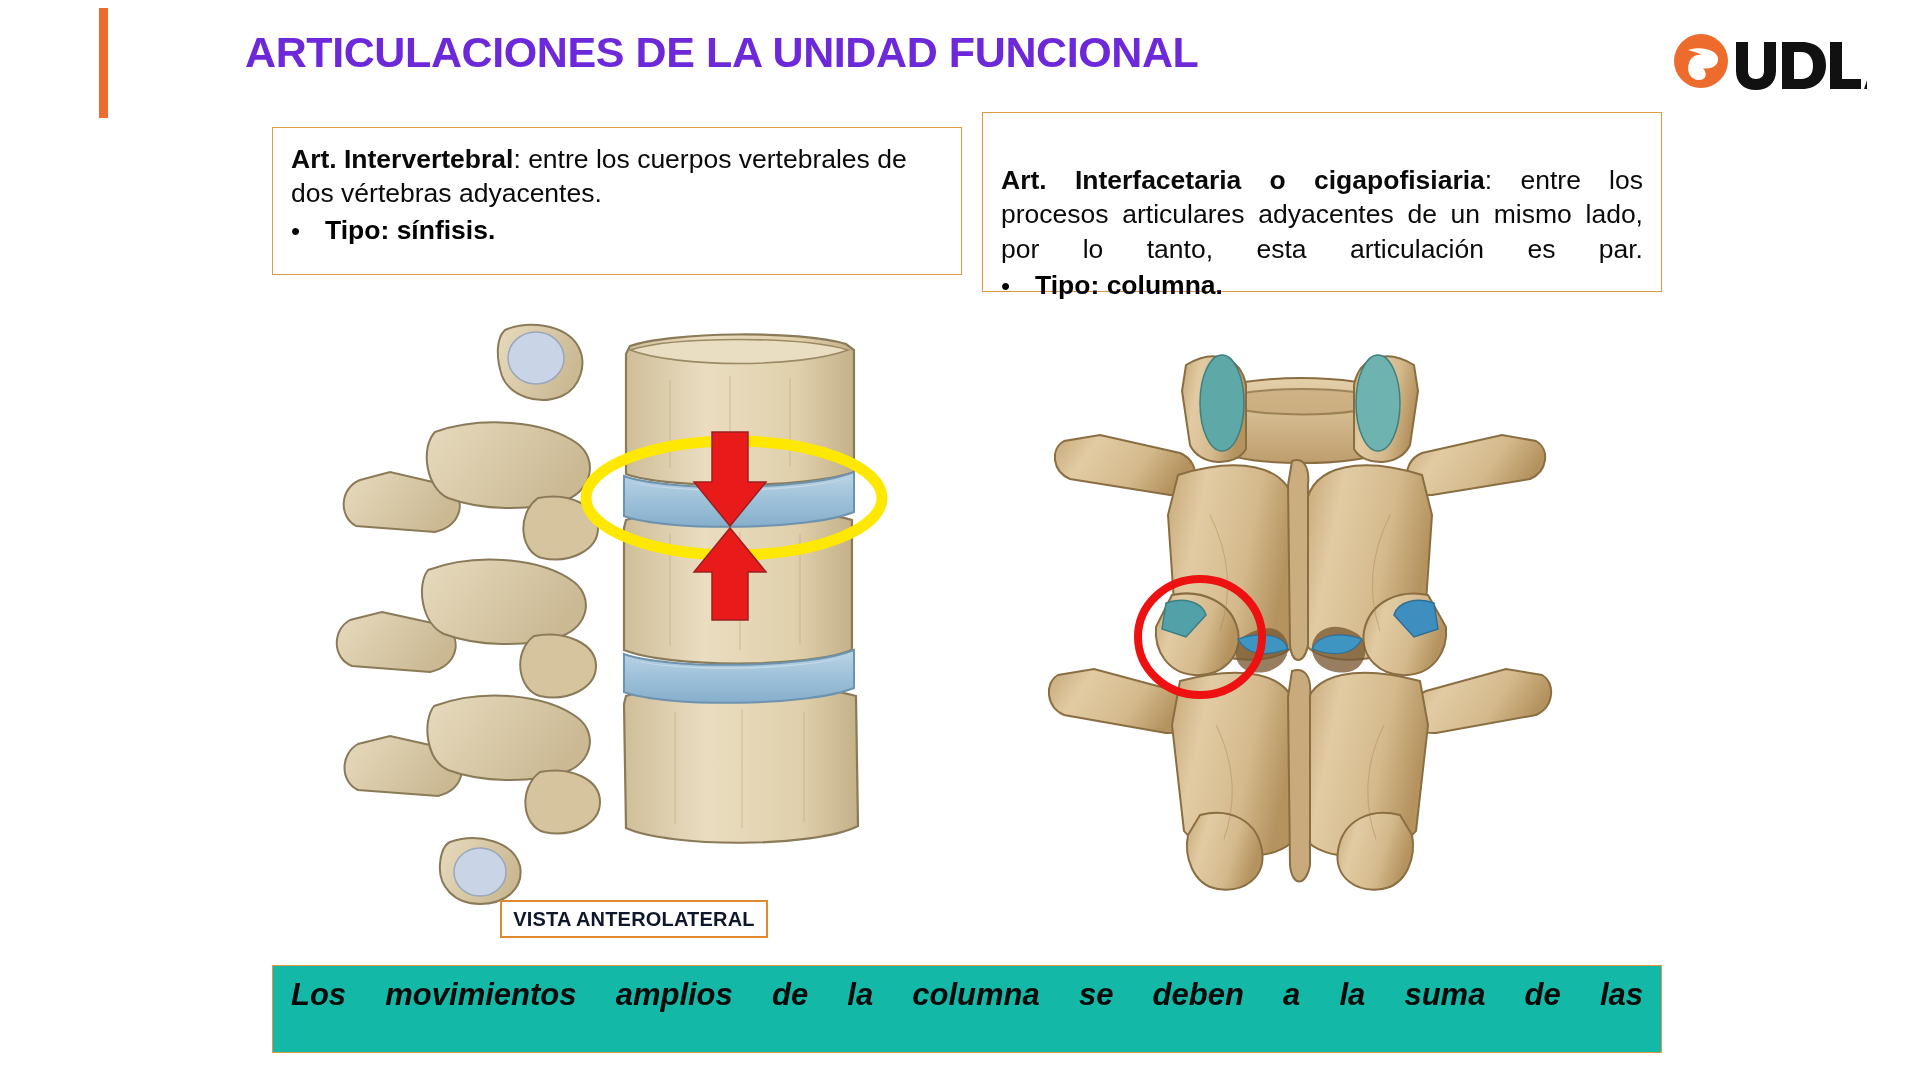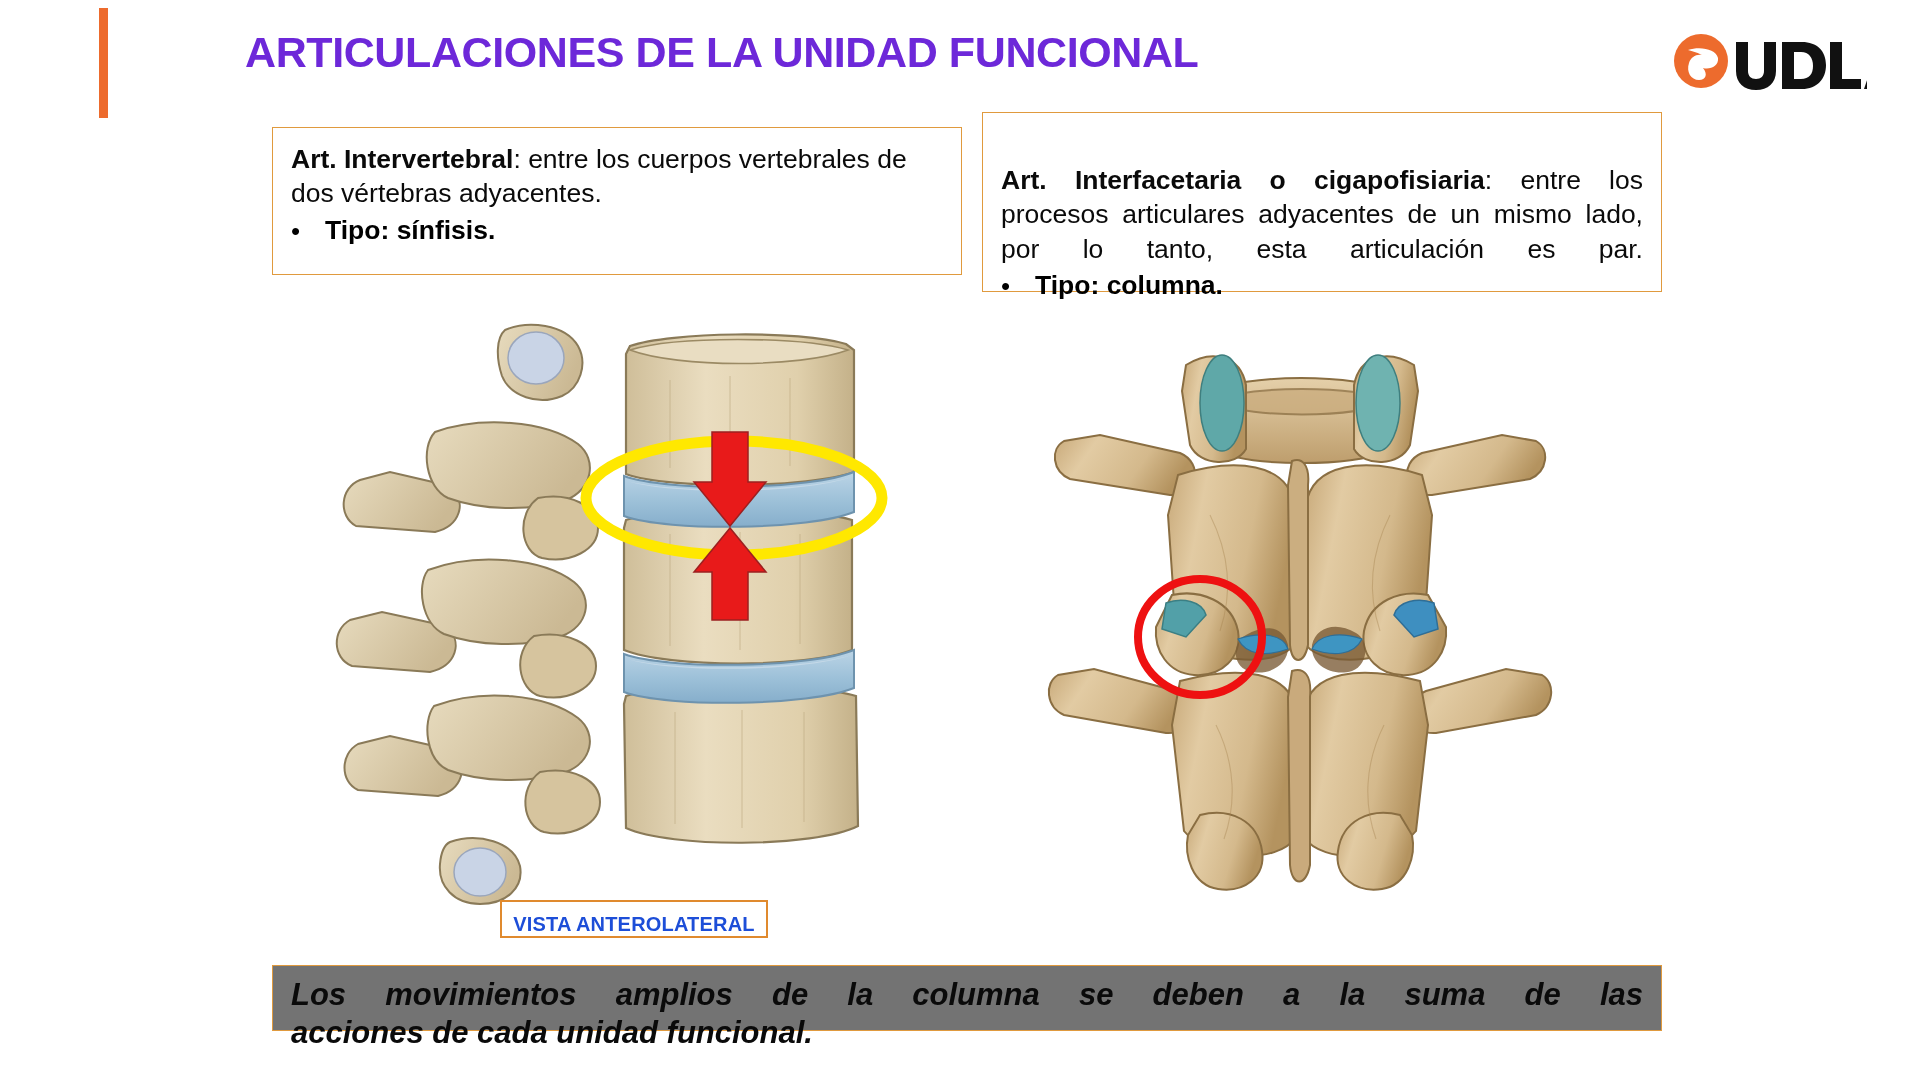--- a/index.html
+++ b/index.html
@@ -42,30 +42,30 @@
   .bullet-text { font-weight:bold; }
 
   .figure { position:absolute; }
   #fig-left  { left:330px; top:320px; width:560px; height:590px; }
   #fig-right { left:1040px; top:345px; width:520px; height:555px; }
 
   .caption-box {
     position:absolute;
     border:2px solid #E08A2E;
     background:#ffffff;
-    display:flex; align-items:flex-end; justify-content:center;
+    display:flex; align-items:center; justify-content:center;
     font-size:20px; font-weight:bold; letter-spacing:0.2px;
-    color:#1d4ed8;
+    color:#0f172a;
   }
   #cap-left  { left:500px; top:900px; width:268px; height:38px; }
   #cap-right { left:1200px; top:900px; width:248px; height:38px; }
 
   #conclusion-box {
-    position:absolute; left:272px; top:965px; width:1390px; height:66px;
-    border:1.6px solid #E09A3E; background:#737373;
+    position:absolute; left:272px; top:965px; width:1390px; height:88px;
+    border:1.6px solid #E09A3E; background:#14b8a6;
     padding:10px 18px;
   }
   #conclusion-text {
     font-size:31px; font-weight:bold; font-style:italic;
     line-height:1.22; color:#0a0a0a;
     text-align:justify; text-align-last:left;
   }
   #conclusion-text .l1 { display:block; text-align:justify; text-align-last:justify; }
 </style>
 </head>
@@ -302,17 +302,16 @@
     </svg>
   </div>
 
   <div class="caption-box" id="cap-left">
     <span>VISTA ANTEROLATERAL</span>
   </div>
 
   <div id="conclusion-box">
     <div id="conclusion-text">
       <span class="l1">Los movimientos amplios de la columna se deben a la suma de las</span>
-      <span>acciones de cada unidad funcional.</span>
     </div>
   </div>
 
 </div>
 
 </body></html>

